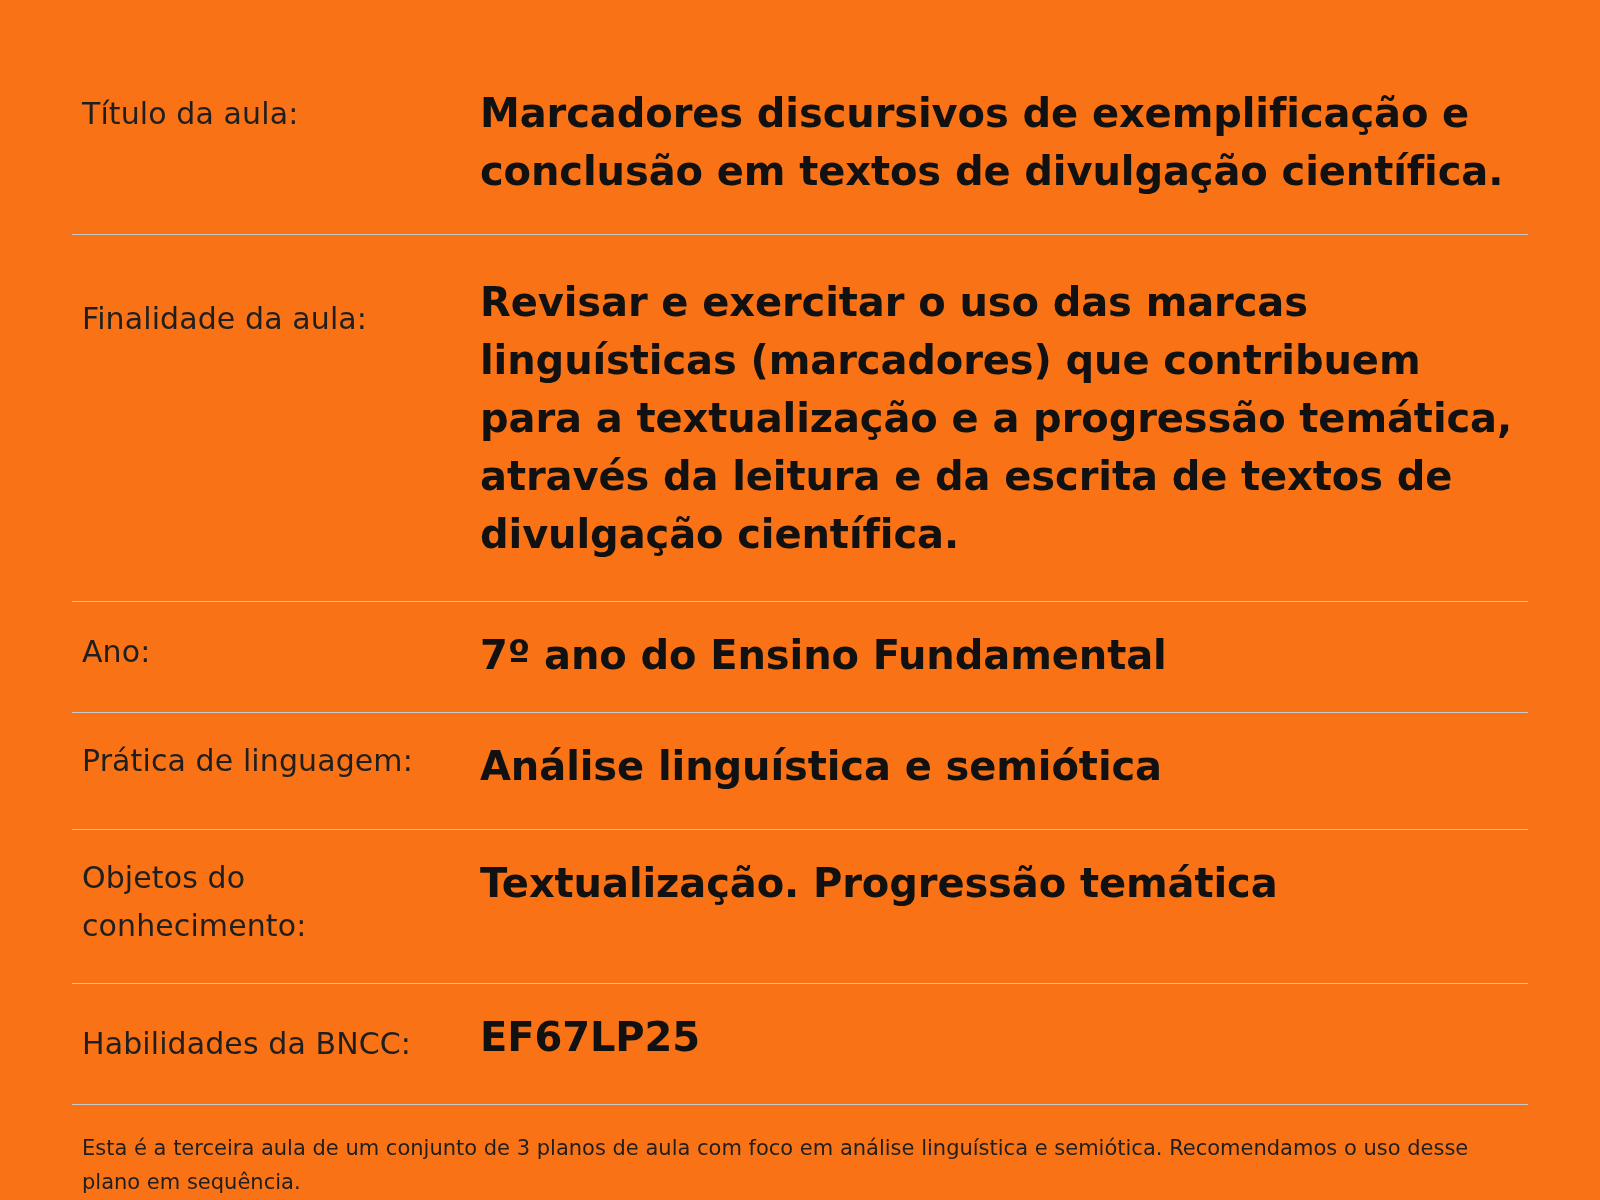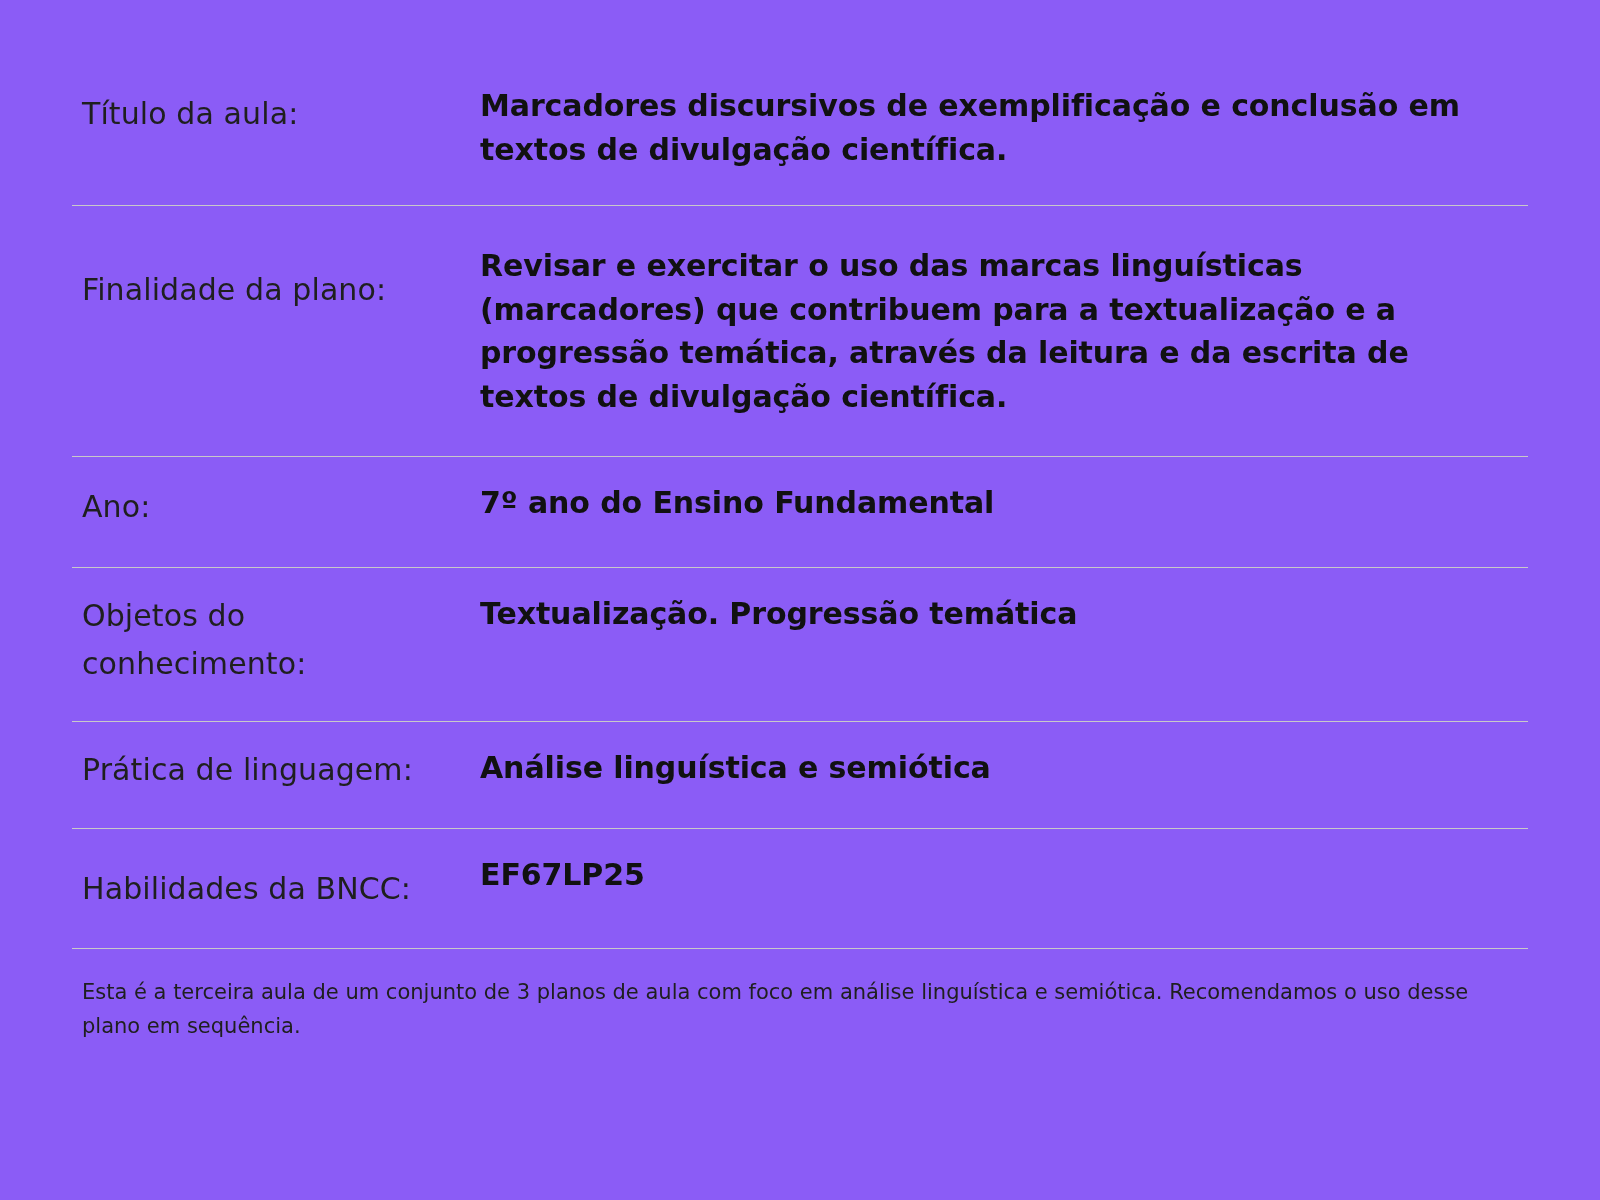--- a/index.html
+++ b/index.html
@@ -13,21 +13,21 @@
     height: 1200px;
     font-family: "DejaVu Sans", sans-serif;
     color: #1a1a1a;
     -webkit-font-smoothing: antialiased;
   }
   .sheet {
     box-sizing: border-box;
     width: 1600px;
     height: 1200px;
     padding: 62px 72px 0 72px;
-    background: #8b5cf6;
+    background: #f97316;
   }
   .info-table {
     width: 1456px;
     border-collapse: collapse;
     table-layout: fixed;
   }
   .info-table tr.row + tr.row > td {
     border-top: 1px solid #c9c9c9;
   }
   .info-table td {
@@ -44,21 +44,21 @@
   .label-text {
     font-family: "DejaVu Sans", sans-serif;
     font-size: 30px;
     font-weight: 400;
     line-height: 1.58;
     color: #1f1f1f;
     letter-spacing: 0.1px;
   }
   .value-text {
     font-family: "DejaVu Sans", sans-serif;
-    font-size: 30px;
+    font-size: 40px;
     font-weight: 700;
     line-height: 1.45;
     color: #111111;
     letter-spacing: -0.1px;
   }
   
   tr.row-titulo td.label-cell { padding-top: 28px; padding-bottom: 34px; }
   tr.row-titulo td.value-cell { padding-top: 22px; padding-bottom: 34px; }
 
   tr.row-finalidade td.label-cell { padding-top: 60px; padding-bottom: 38px; }
@@ -103,51 +103,51 @@
         <td class="label-cell">
           <span class="label-text">Título da aula:</span>
         </td>
         <td class="value-cell">
           <span class="value-text">Marcadores discursivos de exemplificação e conclusão em textos de divulgação científica.</span>
         </td>
       </tr>
 
       <tr class="row row-finalidade">
         <td class="label-cell">
-          <span class="label-text">Finalidade da plano:</span>
+          <span class="label-text">Finalidade da aula:</span>
         </td>
         <td class="value-cell">
           <span class="value-text">Revisar e exercitar o uso das marcas linguísticas (marcadores) que contribuem para a textualização e a progressão temática,  através da leitura e da escrita de textos de divulgação científica.</span>
         </td>
       </tr>
 
       <tr class="row row-ano">
         <td class="label-cell">
           <span class="label-text">Ano:</span>
         </td>
         <td class="value-cell">
           <span class="value-text">7º ano do Ensino Fundamental</span>
         </td>
       </tr>
 
+      <tr class="row row-pratica">
+        <td class="label-cell">
+          <span class="label-text">Prática de linguagem:</span>
+        </td>
+        <td class="value-cell">
+          <span class="value-text">Análise linguística e semiótica</span>
+        </td>
+      </tr>
+
       <tr class="row row-objetos">
         <td class="label-cell">
           <span class="label-text">Objetos do conhecimento:</span>
         </td>
         <td class="value-cell">
           <span class="value-text">Textualização. Progressão temática</span>
-        </td>
-      </tr>
-
-      <tr class="row row-pratica">
-        <td class="label-cell">
-          <span class="label-text">Prática de linguagem:</span>
-        </td>
-        <td class="value-cell">
-          <span class="value-text">Análise linguística e semiótica</span>
         </td>
       </tr>
 
       <tr class="row row-habilidades">
         <td class="label-cell">
           <span class="label-text">Habilidades da BNCC:</span>
         </td>
         <td class="value-cell">
           <span class="value-text">EF67LP25</span>
         </td>

